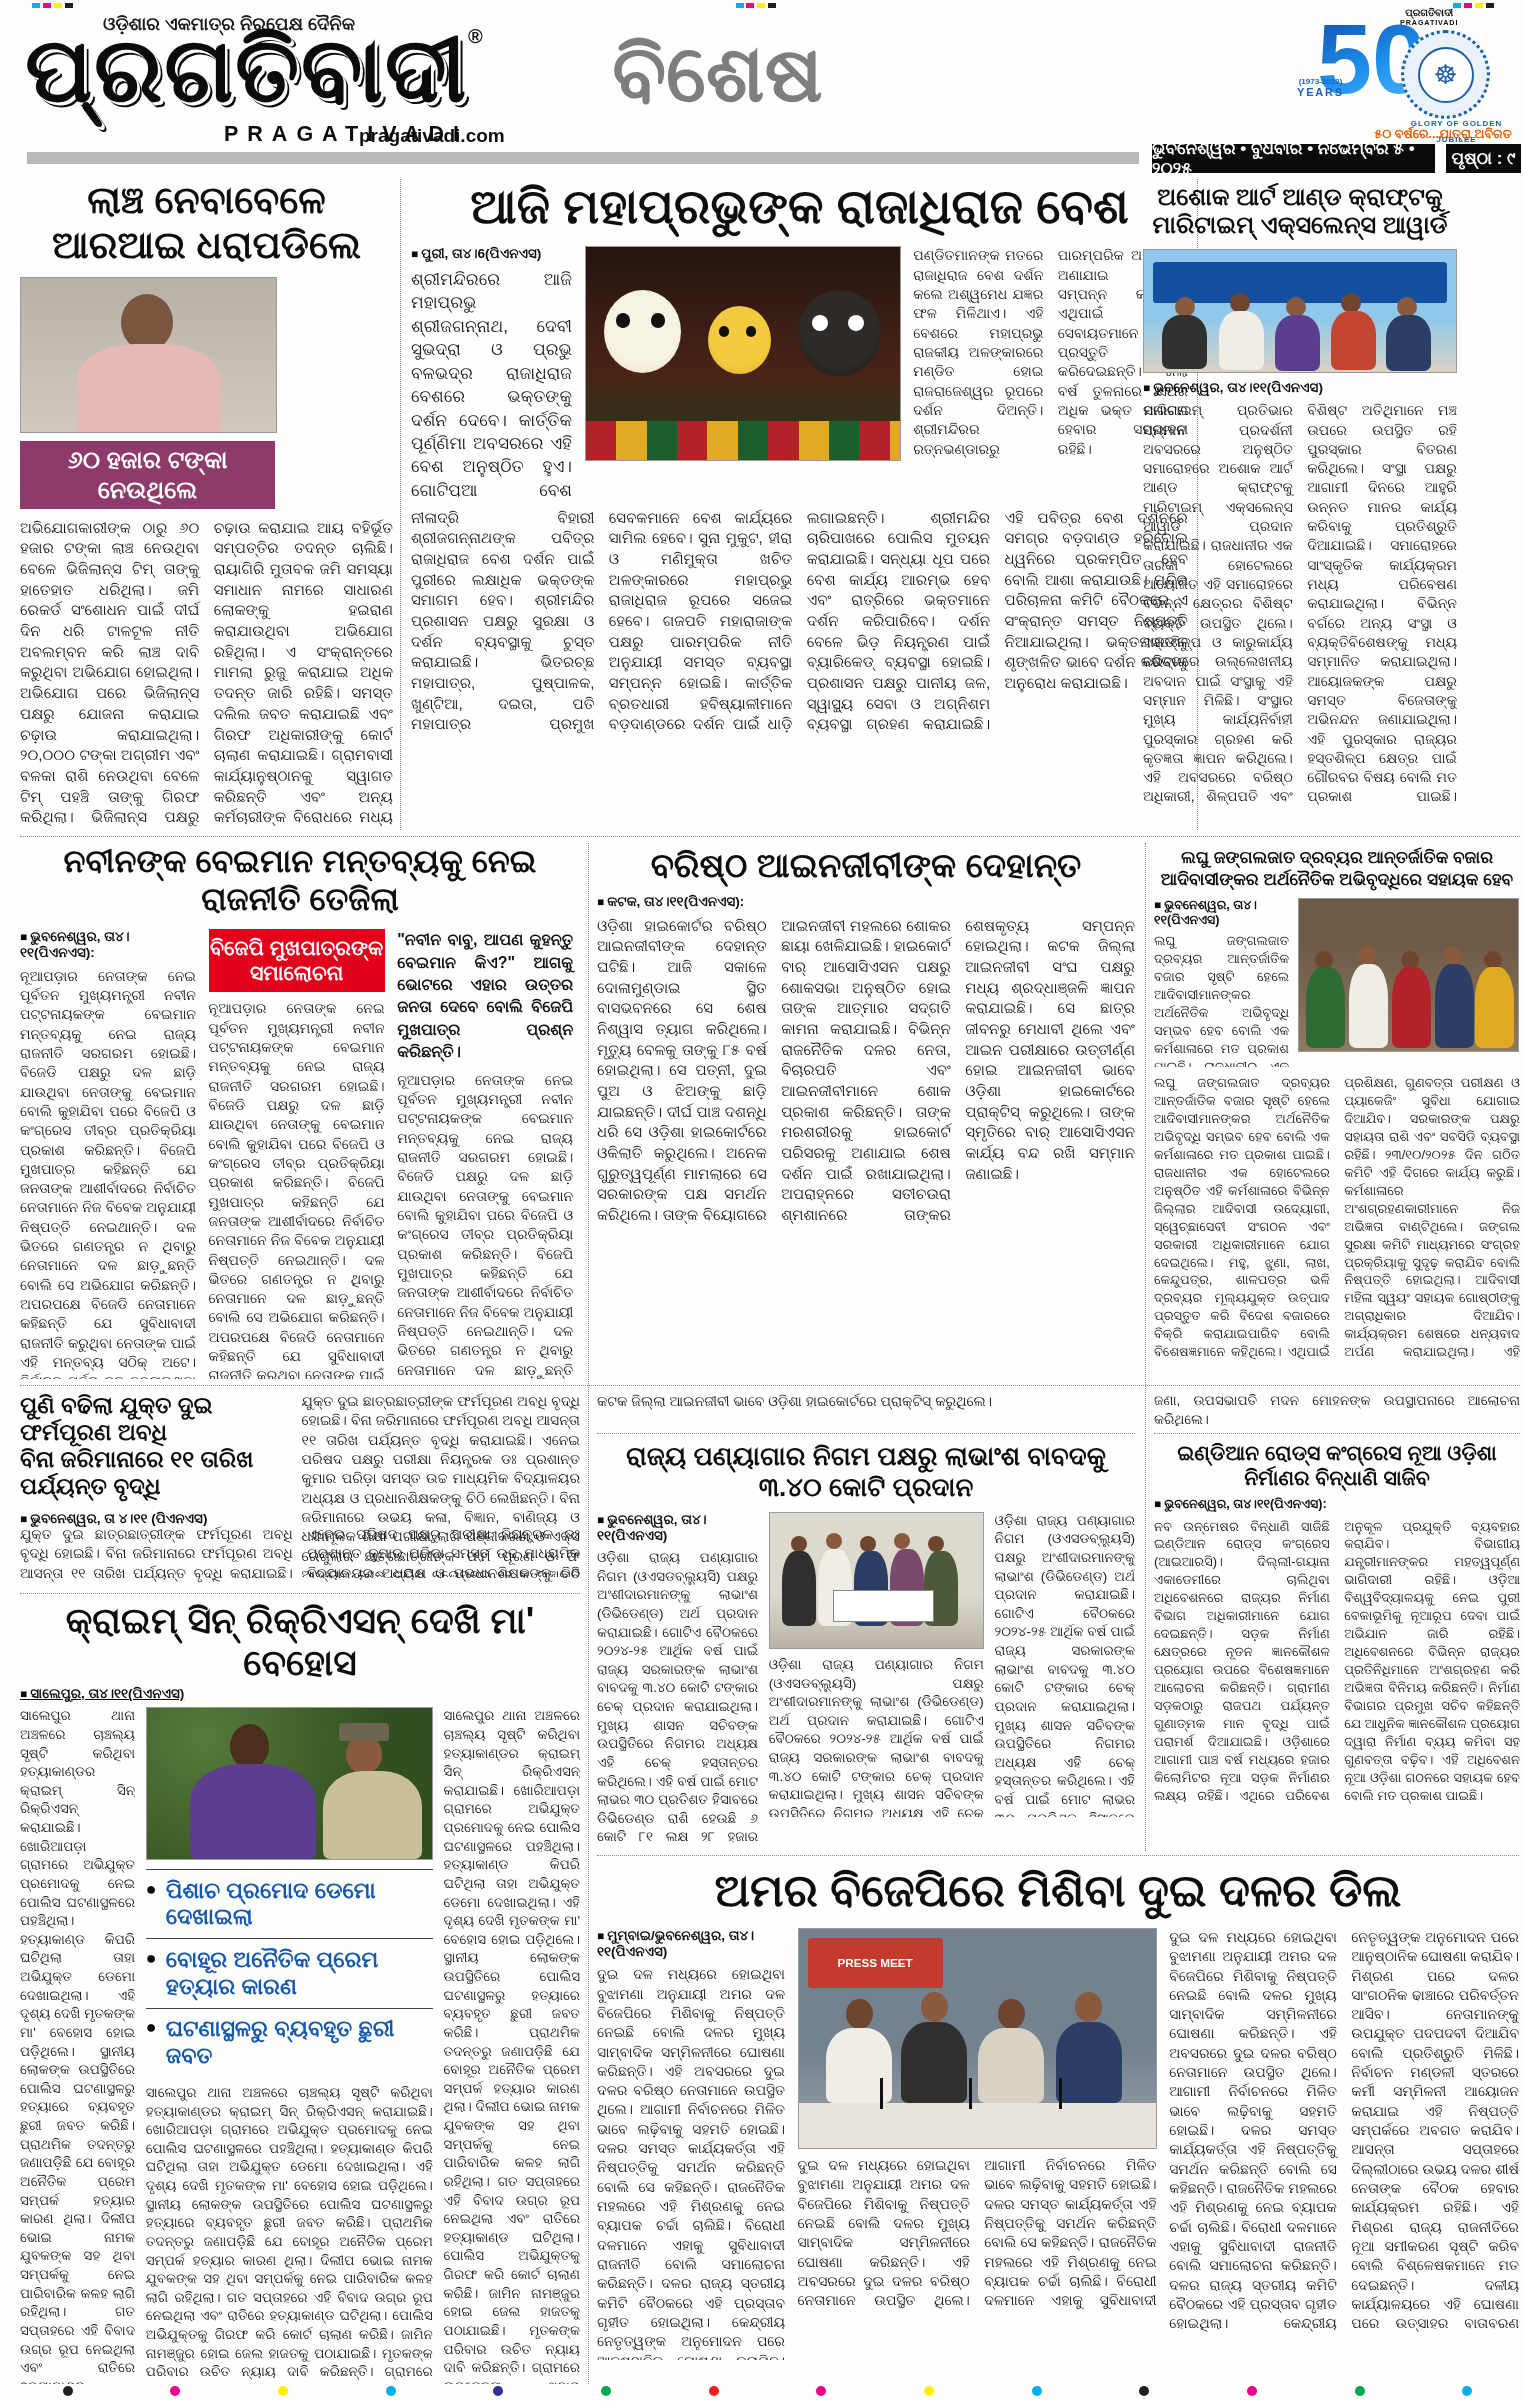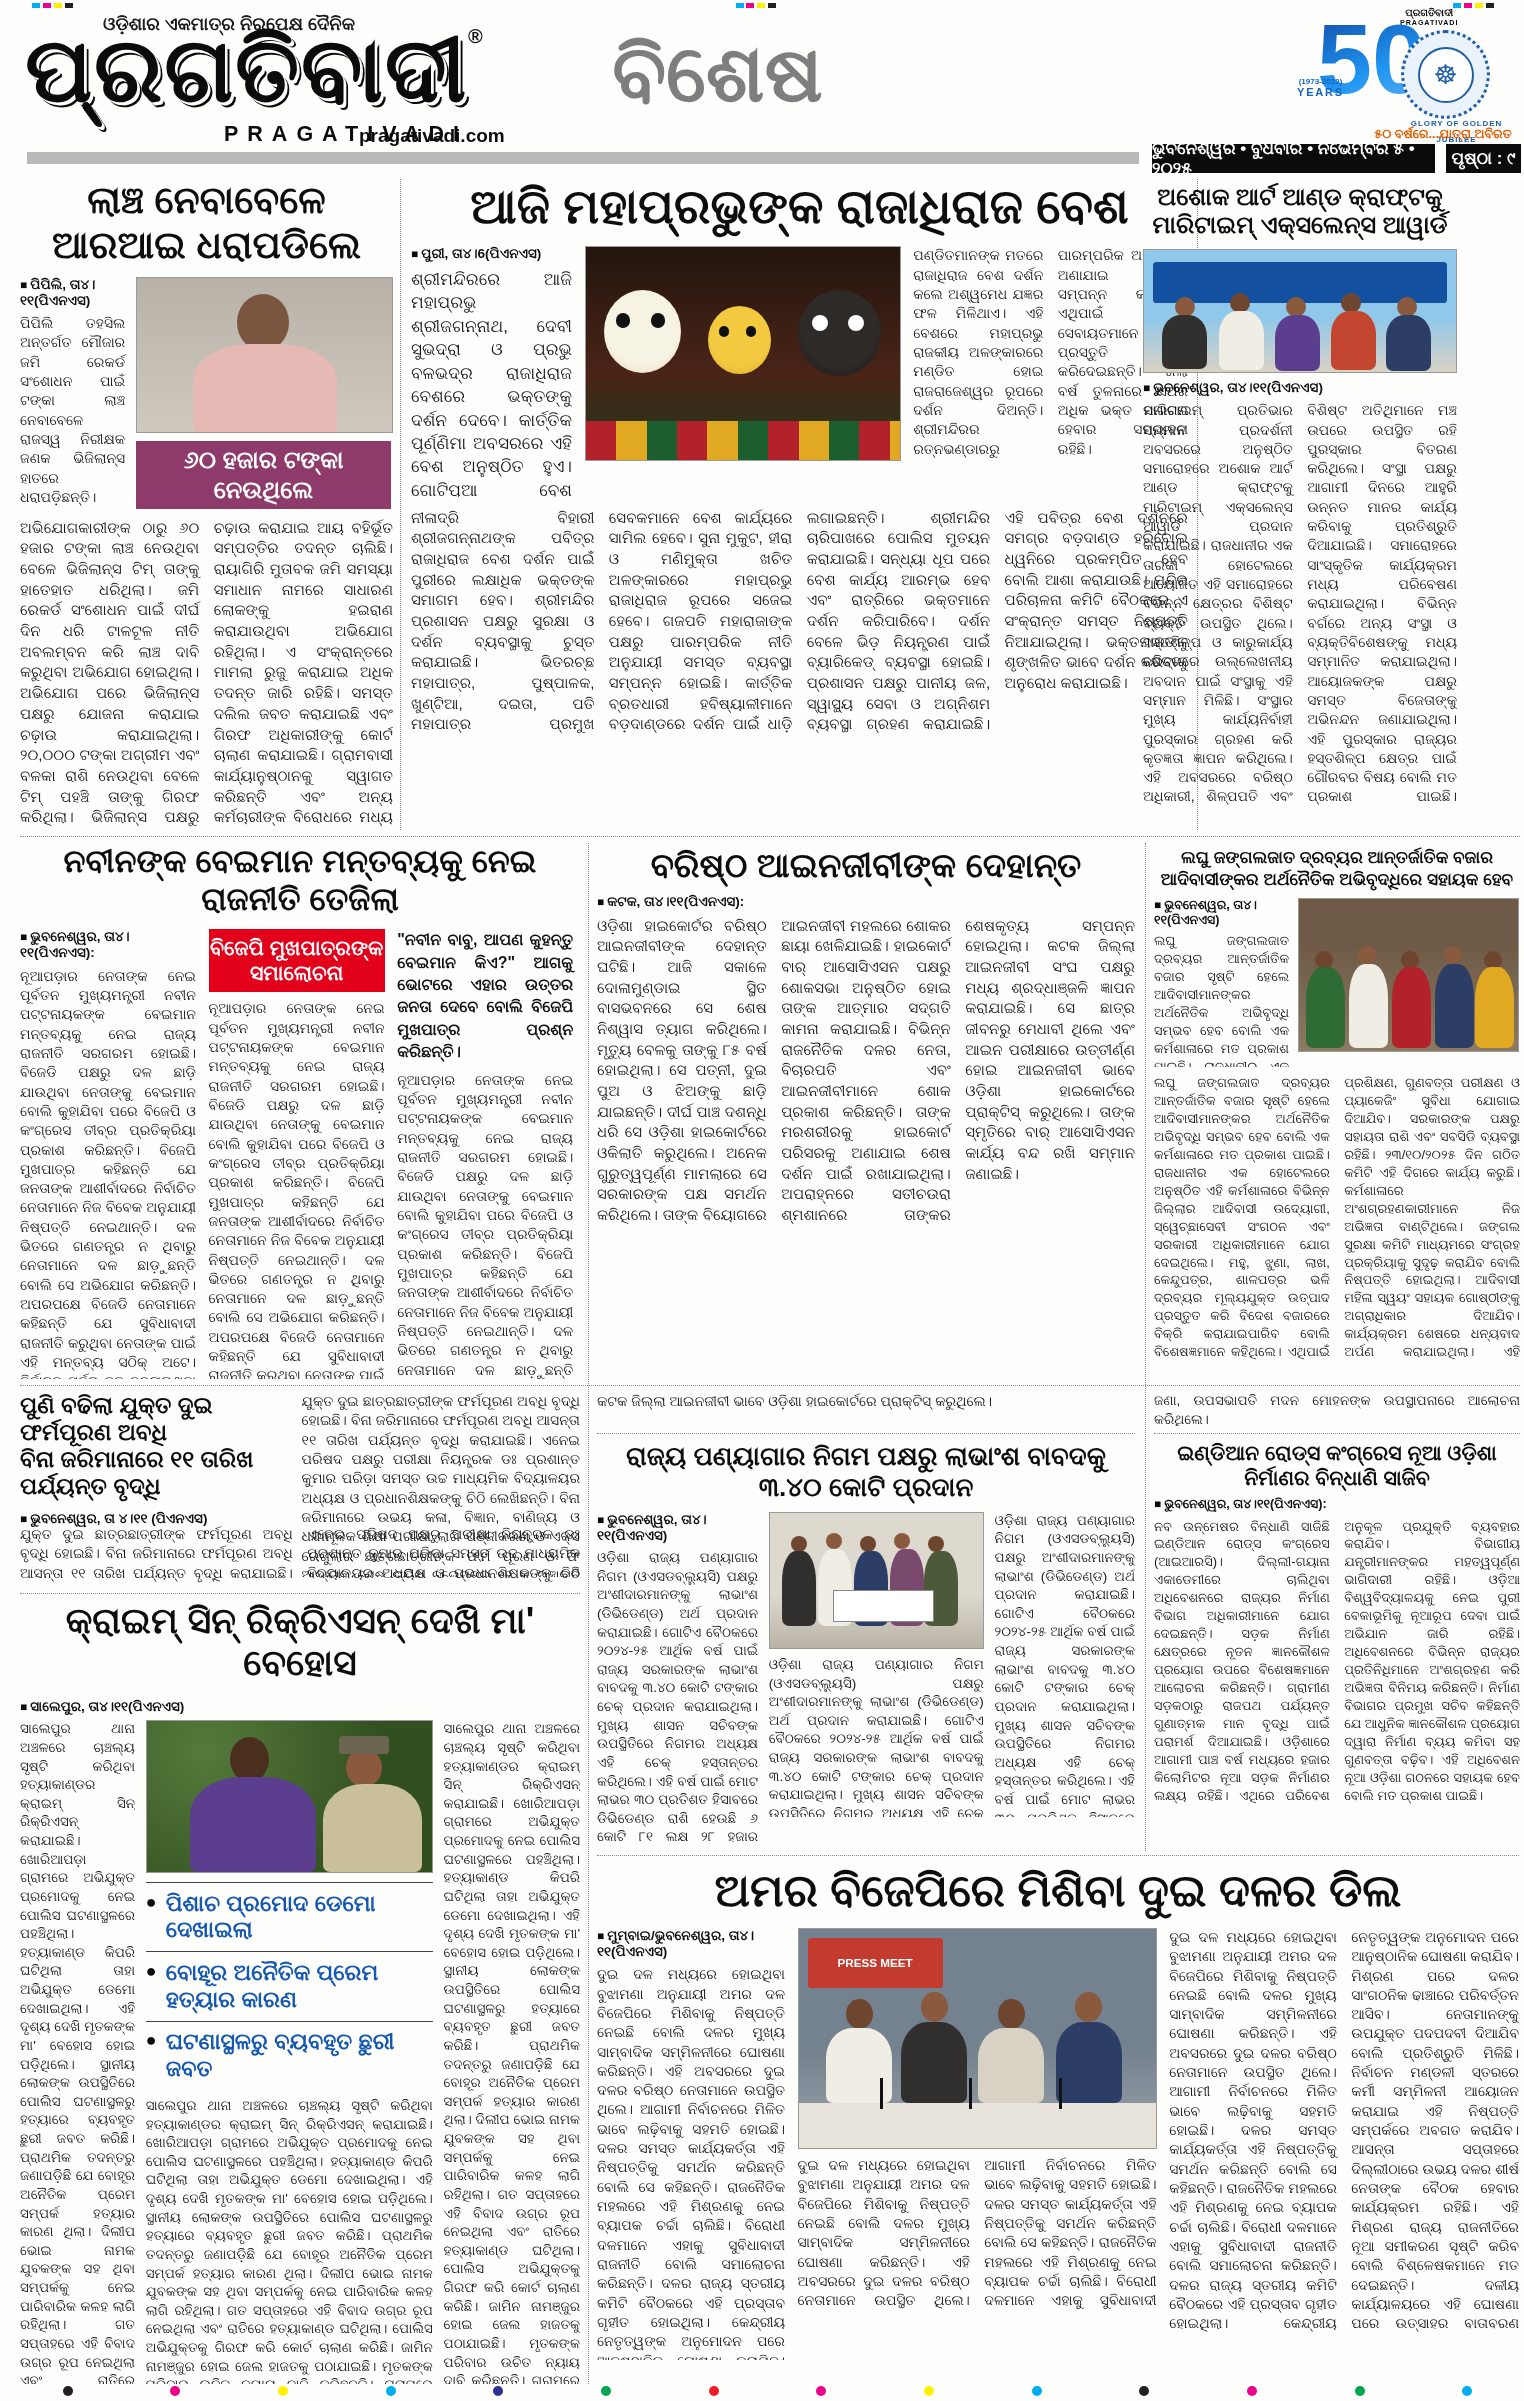--- a/index.html
+++ b/index.html
@@ -128,24 +128,20 @@
 
   <div class="abs dotv" style="left:400px;top:179px;height:651px;"></div>
   <div class="abs dotv" style="left:1197px;top:179px;height:651px;"></div>
 
   <div class="abs" style="left:20px;top:178px;width:373px;height:651px;overflow:hidden;">
     <div class="hl" style="font-size:38px;">
       <div>ଲାଞ୍ଚ ନେବାବେଳେ</div>
       <div>ଆରଆଇ ଧରାପଡିଲେ</div>
     </div>
     <div style="display:flex;gap:10.8px;margin-top:9px;">
-      <div style="width:106px;">
-        <div class="by" style="font-size:13.5px;">ପିପିଲି, ତା୪।୧୧(ପିଏନଏସ)</div>
-        <div class="bd" style="font-size:14px;margin-top:5.4px;">ପିପିଲି ତହସିଲ ଅନ୍ତର୍ଗତ ମୌଜାର ଜମି ରେକର୍ଡ ସଂଶୋଧନ ପାଇଁ ଟଙ୍କା ଲାଞ୍ଚ ନେବାବେଳେ ରାଜସ୍ୱ ନିରୀକ୍ଷକ ଜଣକ ଭିଜିଲାନ୍ସ ହାତରେ ଧରାପଡ଼ିଛନ୍ତି।</div>
-      </div>
       <div style="width:257px;">
         <div class="photo" style="width:255px;height:154px;background:linear-gradient(180deg,#b7b1a8,#cfc9bf);">
           <div class="head" style="left:100px;top:16px;width:52px;height:57px;background:#7a5540;"></div>
           <div class="figure" style="left:56px;top:66px;width:144px;height:90px;background:#e6b9b4;"></div>
         </div>
         <div class="maroonbox" style="width:255px;height:68px;margin-top:8px;">
           <div>
               <div>୬୦ ହଜାର ଟଙ୍କା</div>
               <div>ନେଉଥିଲେ</div>
             </div>
@@ -271,21 +267,21 @@
       </div>
       <div class="bd" style="flex:1;font-size:14px;height:185px;overflow:hidden;">ଯୁକ୍ତ ଦୁଇ ଛାତ୍ରଛାତ୍ରୀଙ୍କ ଫର୍ମପୂରଣ ଅବଧି ବୃଦ୍ଧି ହୋଇଛି। ବିନା ଜରିମାନାରେ ଫର୍ମପୂରଣ ଅବଧି ଆସନ୍ତା ୧୧ ତାରିଖ ପର୍ଯ୍ୟନ୍ତ ବୃଦ୍ଧି କରାଯାଇଛି। ଏନେଇ ପରିଷଦ ପକ୍ଷରୁ ପରୀକ୍ଷା ନିୟନ୍ତ୍ରକ ଡଃ ପ୍ରଶାନ୍ତ କୁମାର ପରିଡ଼ା ସମସ୍ତ ଉଚ୍ଚ ମାଧ୍ୟମିକ ବିଦ୍ୟାଳୟର ଅଧ୍ୟକ୍ଷ ଓ ପ୍ରଧାନଶିକ୍ଷକଙ୍କୁ ଚିଠି ଲେଖିଛନ୍ତି। ବିନା ଜରିମାନାରେ ଉଭୟ କଳା, ବିଜ୍ଞାନ, ବାଣିଜ୍ୟ ଓ ଧନ୍ଦାମୂଳକ ଶିକ୍ଷା ପରୀକ୍ଷା ଲାଗି ପଞ୍ଜୀକରଣ ଓ ଏକ୍ସ ରେଗୁଲାର ଛାତ୍ରଛାତ୍ରୀଙ୍କ ଫର୍ମ ପୂରଣ ଓ ଫି ଆଦାୟର ଶେଷ ତାରିଖ ନଭେମ୍ବର ୧୧ କୁ ଘୁଞ୍ଚାଇଛି ଉଚ୍ଚ ମାଧ୍ୟମିକ ଶିକ୍ଷା ପରିଷଦ। ସେହିପରି ନଭେମ୍ବର ୧୩ରୁ ୧୮ ମଧ୍ୟରେ ଫର୍ମପୂରଣ କଲେ ଛାତ୍ରଛାତ୍ରୀକୁ ୨୦୦ଟଙ୍କା ଜରିମାନା ଏବଂ ନଭେମ୍ବର ୧୯ରୁ ୨୧ ମଧ୍ୟରେ ପଞ୍ଜୀକରଣ ଓ ଫର୍ମପୂରଣ କଲେ ଛାତ୍ରଛାତ୍ରୀକୁ ୬୦୦ଟଙ୍କା ଜରିମାନା ଦେବାକୁ ପଡ଼ିବ।</div>
     </div>
   </div>
   <div class="abs bd cols2" style="left:20px;top:1525px;width:560px;height:63px;overflow:hidden;font-size:14px;">ଯୁକ୍ତ ଦୁଇ ଛାତ୍ରଛାତ୍ରୀଙ୍କ ଫର୍ମପୂରଣ ଅବଧି ବୃଦ୍ଧି ହୋଇଛି। ବିନା ଜରିମାନାରେ ଫର୍ମପୂରଣ ଅବଧି ଆସନ୍ତା ୧୧ ତାରିଖ ପର୍ଯ୍ୟନ୍ତ ବୃଦ୍ଧି କରାଯାଇଛି। ଏନେଇ ପରିଷଦ ପକ୍ଷରୁ ପରୀକ୍ଷା ନିୟନ୍ତ୍ରକ ଡଃ ପ୍ରଶାନ୍ତ କୁମାର ପରିଡ଼ା ସମସ୍ତ ଉଚ୍ଚ ମାଧ୍ୟମିକ ବିଦ୍ୟାଳୟର ଅଧ୍ୟକ୍ଷ ଓ ପ୍ରଧାନଶିକ୍ଷକଙ୍କୁ ଚିଠି ଲେଖିଛନ୍ତି। ବିନା ଜରିମାନାରେ ଉଭୟ କଳା, ବିଜ୍ଞାନ, ବାଣିଜ୍ୟ ଓ ଧନ୍ଦାମୂଳକ ଶିକ୍ଷା ପରୀକ୍ଷା ଲାଗି ପଞ୍ଜୀକରଣ ଓ ଏକ୍ସ ରେଗୁଲାର ଛାତ୍ରଛାତ୍ରୀଙ୍କ ଫର୍ମ ପୂରଣ ଓ ଫି ଆଦାୟର ଶେଷ ତାରିଖ ନଭେମ୍ବର ୧୧ କୁ ଘୁଞ୍ଚାଇଛି ଉଚ୍ଚ ମାଧ୍ୟମିକ ଶିକ୍ଷା ପରିଷଦ। ସେହିପରି ନଭେମ୍ବର ୧୩ରୁ ୧୮ ମଧ୍ୟରେ ଫର୍ମପୂରଣ କଲେ ଛାତ୍ରଛାତ୍ରୀକୁ ୨୦୦ଟଙ୍କା ଜରିମାନା ଏବଂ ନଭେମ୍ବର ୧୯ରୁ ୨୧ ମଧ୍ୟରେ ପଞ୍ଜୀକରଣ ଓ ଫର୍ମପୂରଣ କଲେ ଛାତ୍ରଛାତ୍ରୀକୁ ୬୦୦ଟଙ୍କା ଜରିମାନା ଦେବାକୁ ପଡ଼ିବ।</div>
 
   <div class="abs doth" style="left:20px;top:1593px;width:560px;"></div>
 
   <div class="abs" style="left:20px;top:1600px;width:560px;height:784px;overflow:hidden;">
     <div class="hl" style="font-size:36px;">କ୍ରାଇମ୍ ସିନ୍ ରିକ୍ରିଏସନ୍ ଦେଖି ମା' ବେହୋସ</div>
-    <div class="by" style="font-size:13.5px;margin-top:14px;">ସାଲେପୁର, ତା୪।୧୧(ପିଏନଏସ)</div>
+    <div class="by" style="font-size:13.5px;margin-top:1px;text-decoration:underline;">ସାଲେପୁର, ତା୪।୧୧(ପିଏନଏସ)</div>
     <div style="display:flex;gap:10.8px;margin-top:5.4px;">
       <div class="bd" style="width:115px;font-size:13.5px;height:691px;overflow:hidden;">ସାଲେପୁର ଥାନା ଅଞ୍ଚଳରେ ଚାଞ୍ଚଲ୍ୟ ସୃଷ୍ଟି କରିଥିବା ହତ୍ୟାକାଣ୍ଡର କ୍ରାଇମ୍ ସିନ୍ ରିକ୍ରିଏସନ୍ କରାଯାଇଛି। ଖୋରିଆପଡ଼ା ଗ୍ରାମରେ ଅଭିଯୁକ୍ତ ପ୍ରମୋଦକୁ ନେଇ ପୋଲିସ ଘଟଣାସ୍ଥଳରେ ପହଞ୍ଚିଥିଲା। ହତ୍ୟାକାଣ୍ଡ କିପରି ଘଟିଥିଲା ତାହା ଅଭିଯୁକ୍ତ ଡେମୋ ଦେଖାଇଥିଲା। ଏହି ଦୃଶ୍ୟ ଦେଖି ମୃତକଙ୍କ ମା' ବେହୋସ ହୋଇ ପଡ଼ିଥିଲେ। ସ୍ଥାନୀୟ ଲୋକଙ୍କ ଉପସ୍ଥିତିରେ ପୋଲିସ ଘଟଣାସ୍ଥଳରୁ ହତ୍ୟାରେ ବ୍ୟବହୃତ ଛୁରୀ ଜବତ କରିଛି। ପ୍ରାଥମିକ ତଦନ୍ତରୁ ଜଣାପଡ଼ିଛି ଯେ ବୋହୂର ଅନୈତିକ ପ୍ରେମ ସମ୍ପର୍କ ହତ୍ୟାର କାରଣ ଥିଲା। ଦିଲୀପ ଭୋଇ ନାମକ ଯୁବକଙ୍କ ସହ ଥିବା ସମ୍ପର୍କକୁ ନେଇ ପାରିବାରିକ କଳହ ଲାଗି ରହିଥିଲା। ଗତ ସପ୍ତାହରେ ଏହି ବିବାଦ ଉଗ୍ର ରୂପ ନେଇଥିଲା ଏବଂ ରାତିରେ ହତ୍ୟାକାଣ୍ଡ ଘଟିଥିଲା। ପୋଲିସ ଅଭିଯୁକ୍ତକୁ ଗିରଫ କରି କୋର୍ଟ ଚାଲାଣ କରିଛି। ଜାମିନ ନାମଞ୍ଜୁର ହୋଇ ଜେଲ ହାଜତକୁ ପଠାଯାଇଛି। ମୃତକଙ୍କ ପରିବାର ଉଚିତ ନ୍ୟାୟ ଦାବି କରିଛନ୍ତି। ଗ୍ରାମରେ ଉତ୍ତେଜନା ଥିବାରୁ ପୋଲିସ ମୁତୟନ କରାଯାଇଛି। ଘଟଣାର ଅଧିକ ତଦନ୍ତ ଜାରି ରହିଛି ବୋଲି ଥାନା ଅଧିକାରୀ କହିଛନ୍ତି। ହତ୍ୟାକାଣ୍ଡର ପୁଙ୍ଖାନୁପୁଙ୍ଖ ତଦନ୍ତ ପାଇଁ ବୈଜ୍ଞାନିକ ଦଳ ମଧ୍ୟ ଘଟଣାସ୍ଥଳ ପରିଦର୍ଶନ କରିଛନ୍ତି। ପଥର ହତିଆରର ନମୁନା ସଂଗ୍ରହ କରାଯାଇ ପରୀକ୍ଷାଗାରକୁ ପଠାଯାଇଛି। ଆଗାମୀ ଦିନରେ ଅଧିକ ତଥ୍ୟ ମିଳିବ ବୋଲି ଆଶା କରାଯାଉଛି। ସ୍ଥାନୀୟ ପ୍ରଶାସନ ପକ୍ଷରୁ ପରିବାରକୁ ସହାୟତା ପ୍ରଦାନର ପ୍ରତିଶ୍ରୁତି ଦିଆଯାଇଛି। ଏହି ଘଟଣା ସମଗ୍ର ଅଞ୍ଚଳରେ ଚର୍ଚ୍ଚାର ବିଷୟ ପାଲଟିଛି।</div>
       <div style="width:287px;">
         <div class="photo" style="width:285px;height:151px;background:radial-gradient(circle at 20% 20%,#557a3c,#32501f 70%);">
           <div class="head" style="left:83px;top:16px;width:39px;height:45px;background:#4a2f1e;"></div>
           <div class="figure" style="left:43px;top:56px;width:126px;height:95px;background:#5b3f8e;"></div>
           <div class="head" style="left:199px;top:27px;width:36px;height:39px;background:#8a5a3e;"></div>
           <div class="abs" style="left:192px;top:14.4px;width:50px;height:18px;background:#6b6552;border-radius:3.6px;"></div>
           <div class="figure" style="left:176px;top:63px;width:99px;height:88px;background:#c9bf9a;"></div>
         </div>

